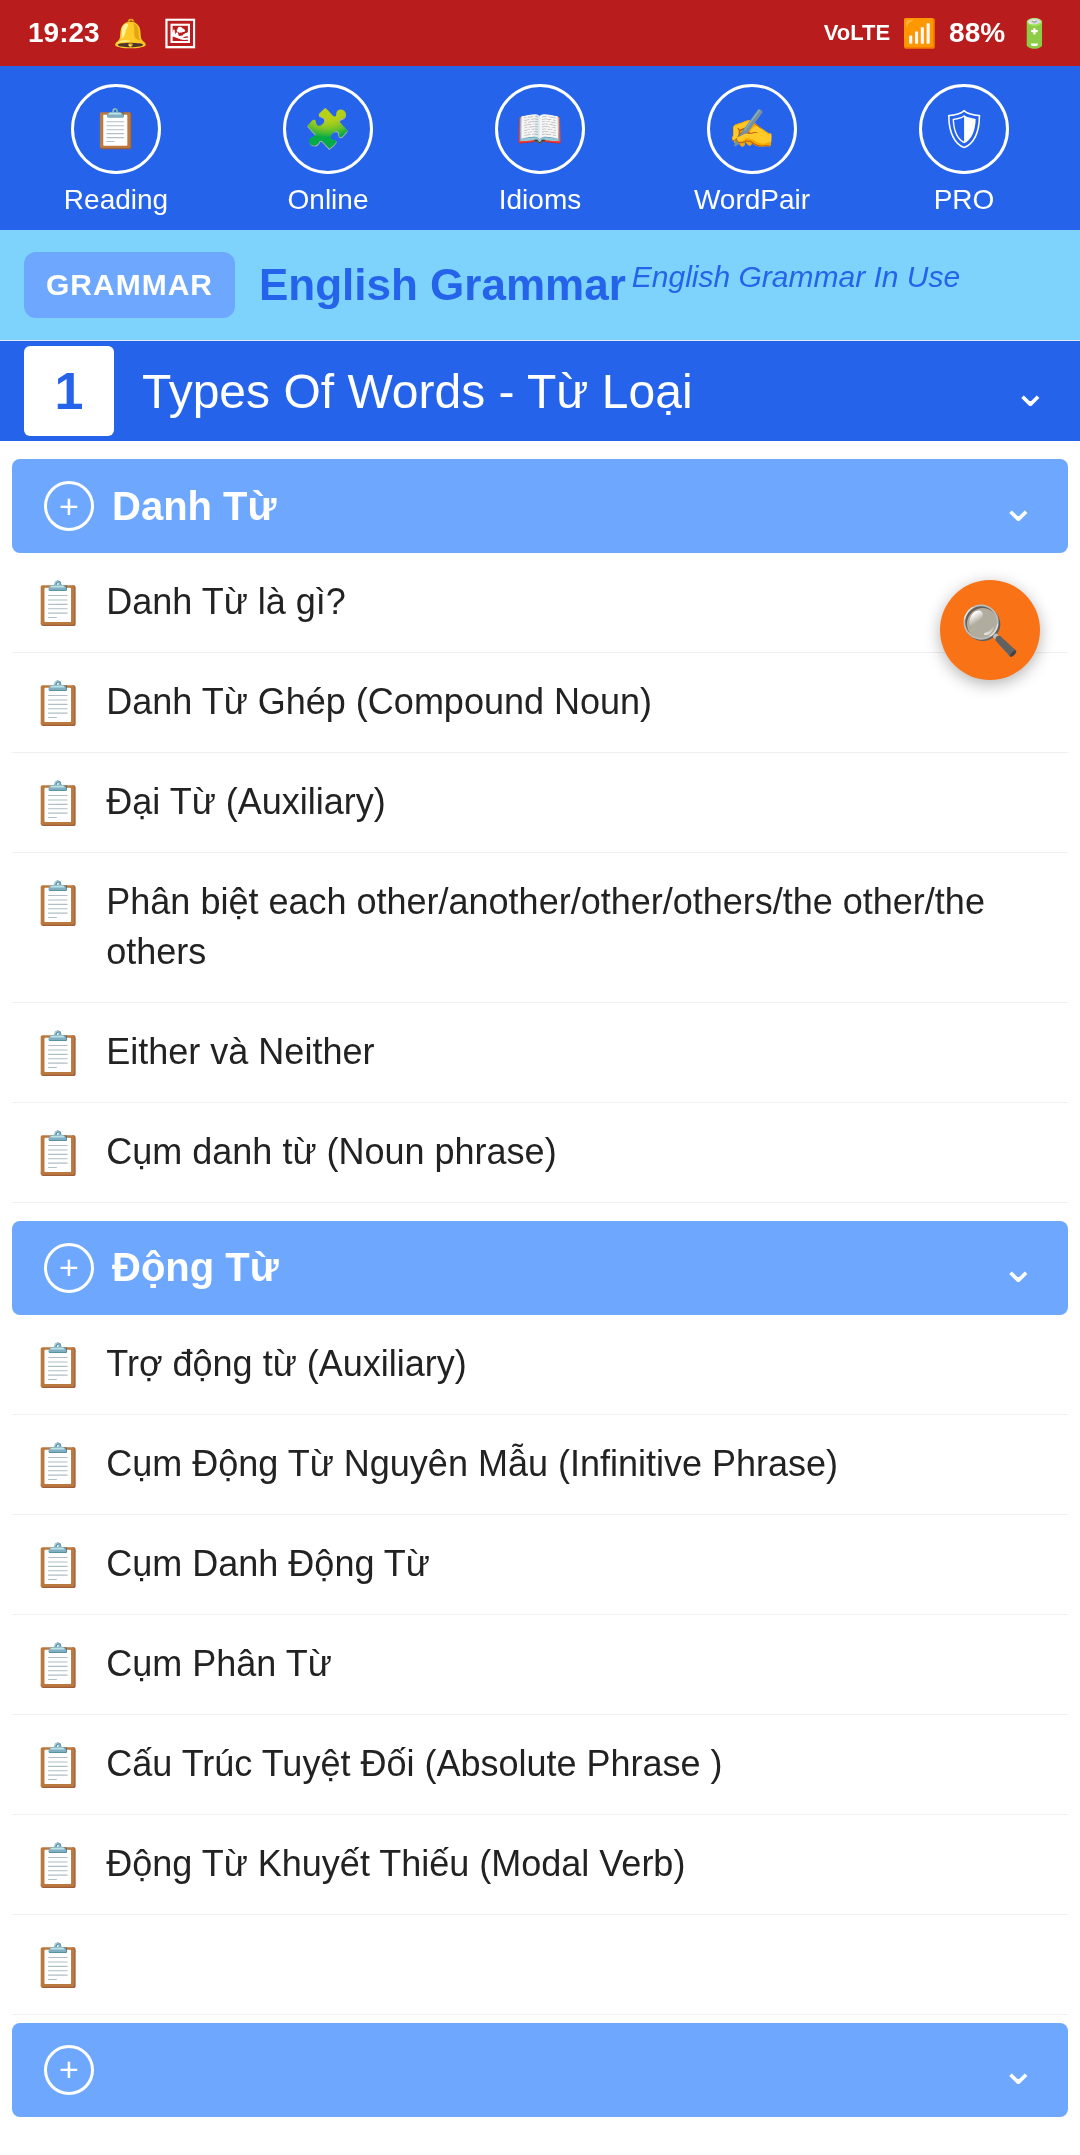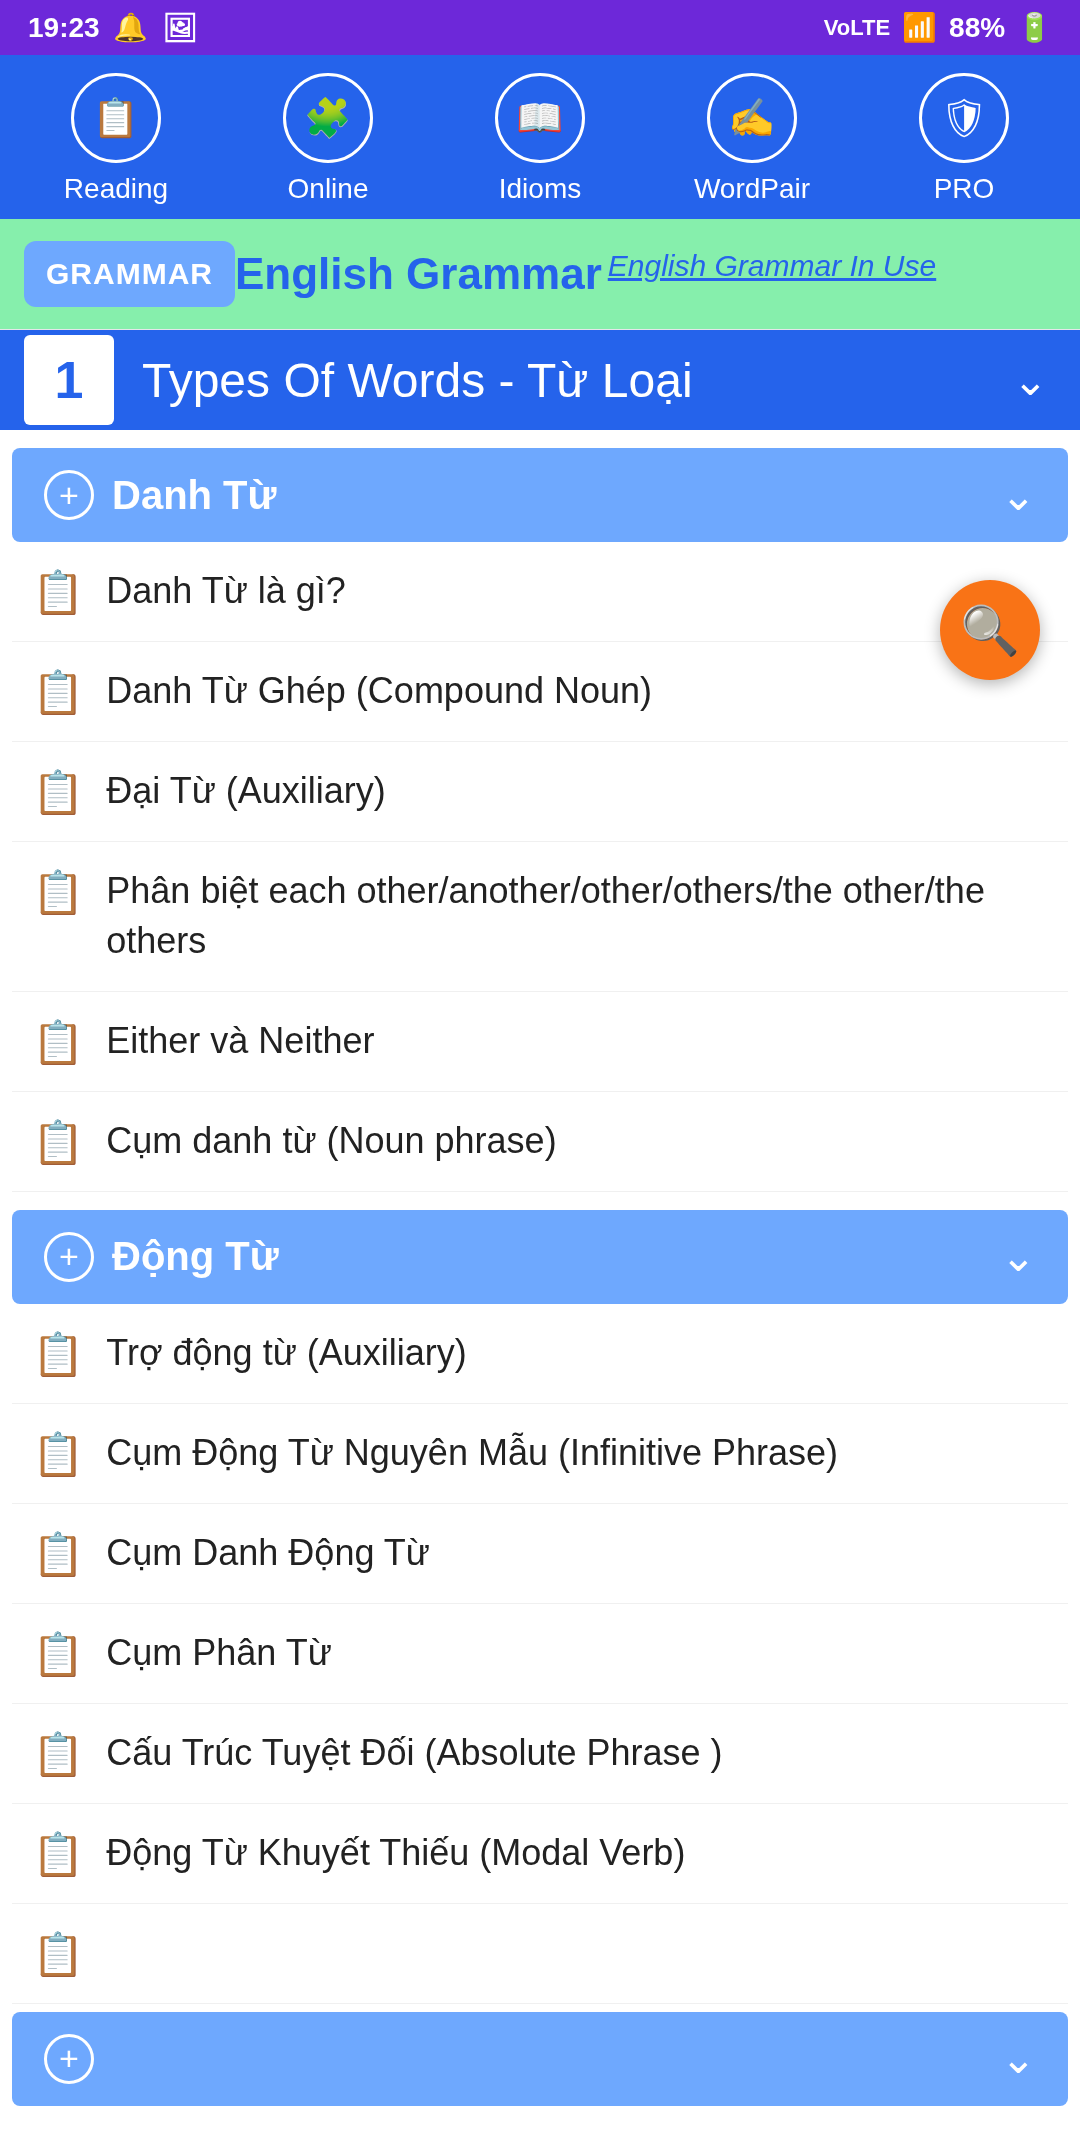--- a/index.html
+++ b/index.html
@@ -8,27 +8,27 @@
     body {
       font-family: 'Segoe UI', Arial, sans-serif;
       background: #fff;
       width: 1080px;
       min-height: 2155px;
       overflow-x: hidden;
     }
 
     
     .status-bar {
-      background: #6d28d9;
+      background: #b91c1c;
       color: #fff;
       display: flex;
       justify-content: space-between;
       align-items: center;
       padding: 0 28px;
-      height: 55px;
+      height: 66px;
       font-size: 28px;
       font-weight: 600;
     }
     .status-left { display: flex; align-items: center; gap: 14px; }
     .status-right { display: flex; align-items: center; gap: 12px; margin-left: 32px; }
 
     
     .nav-bar {
       background: #2563eb;
       display: flex;
@@ -55,24 +55,25 @@
       justify-content: center;
       font-size: 38px;
     }
     .nav-label {
       font-size: 28px;
       font-weight: 400;
     }
 
     
     .grammar-header {
-      background: #86efac;
+      background: #7dd3fc;
       display: flex;
       align-items: center;
       padding: 22px 24px;
+      gap: 24px;
       border-bottom: 1px solid #e5e7eb;
     }
     .grammar-badge {
       background: #6ea8fe;
       color: #fff;
       font-weight: 700;
       font-size: 30px;
       padding: 16px 22px;
       border-radius: 12px;
       white-space: nowrap;
@@ -81,21 +82,20 @@
     .grammar-title-block { display: flex; flex-direction: row; gap: 6px; }
     .grammar-title {
       color: #2563eb;
       font-size: 44px;
       font-weight: 700;
     }
     .grammar-subtitle {
       color: #2563eb;
       font-size: 30px;
       font-style: italic;
-      text-decoration: underline;
     }
 
     
     .section-header {
       background: #2563eb;
       display: flex;
       align-items: center;
       gap: 0;
       padding: 0 32px 0 0;
       margin: 0;

